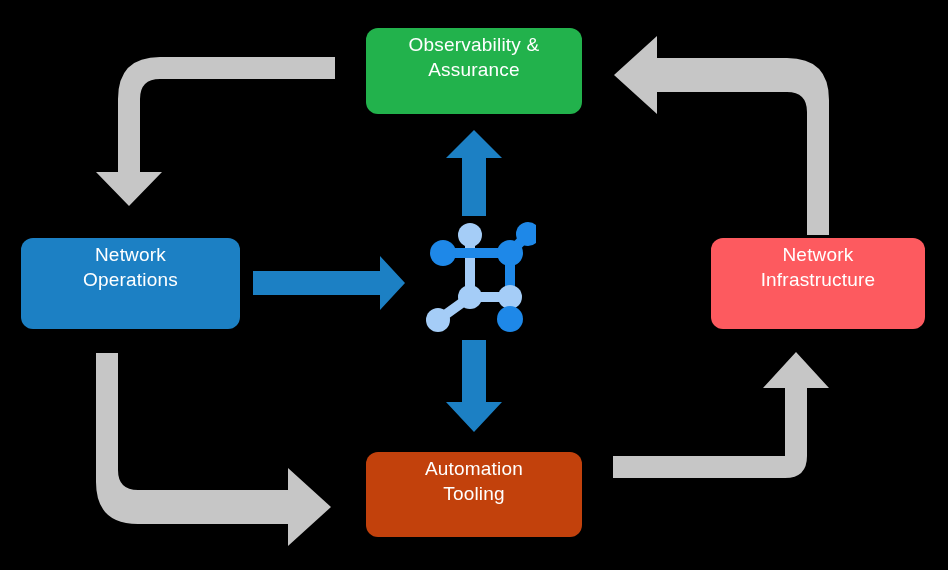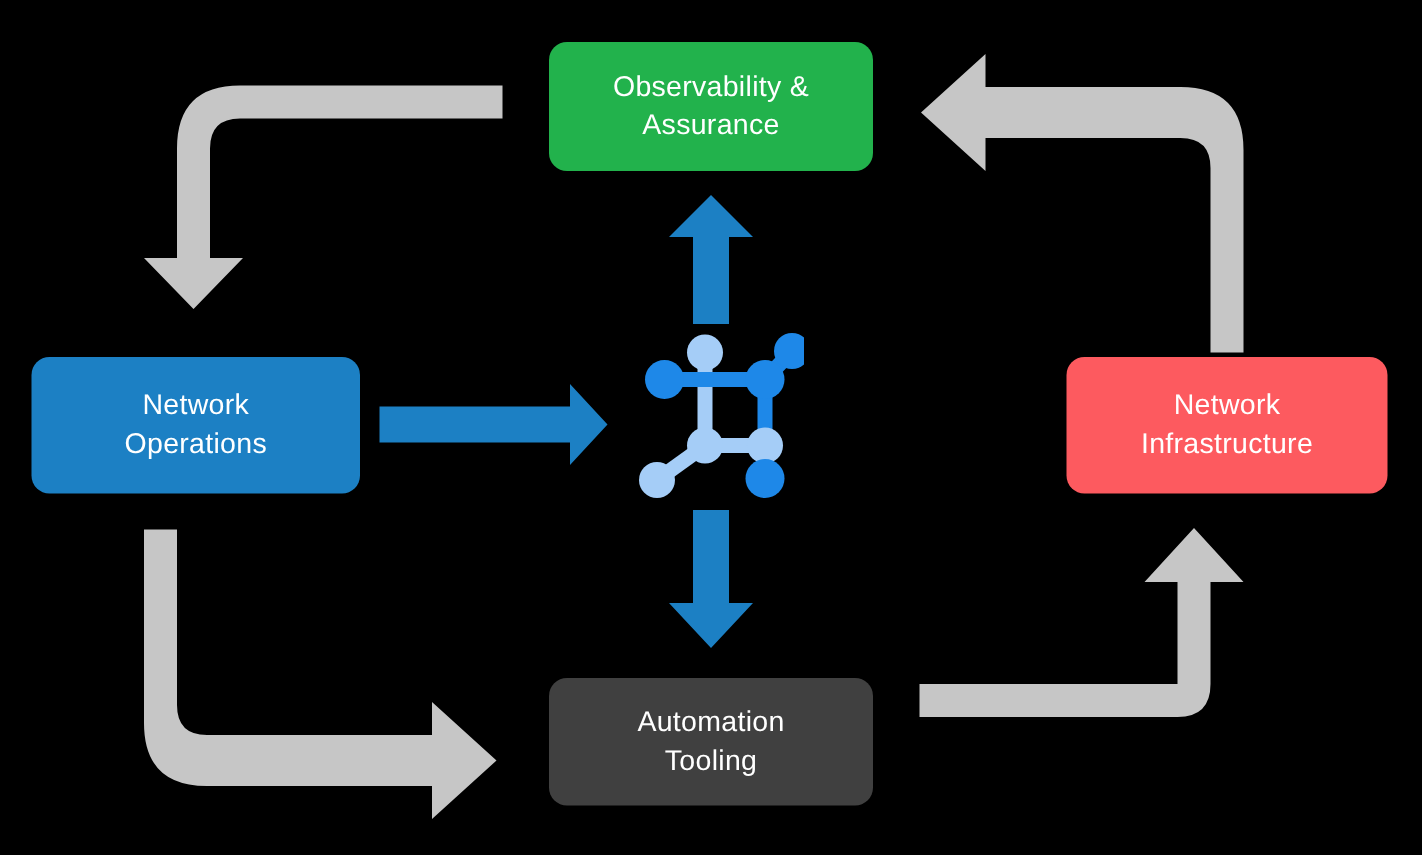--- a/index.html
+++ b/index.html
@@ -23,21 +23,20 @@
     position: absolute;
     left: 0;
     top: 0;
     width: 948px;
     height: 570px;
   }
   .node-box {
     position: absolute;
     border-radius: 12px;
     display: flex;
-    align-items: center;
     justify-content: center;
     text-align: center;
     color: #ffffff;
     font-size: 19px;
     line-height: 1.32;
     letter-spacing: 0.2px;
     box-sizing: border-box;
     padding: 4px 10px;
   }
   .node-label {
@@ -63,21 +62,21 @@
     top: 238px;
     width: 214px;
     height: 91px;
     background: #fd5a5f;
   }
   #box-automation-tooling {
     left: 366px;
     top: 452px;
     width: 216px;
     height: 85px;
-    background: #404040;
+    background: #c2410c;
   }
   #center-icon {
     position: absolute;
     left: 420px;
     top: 220px;
     width: 116px;
     height: 114px;
   }
 </style>
 </head>

